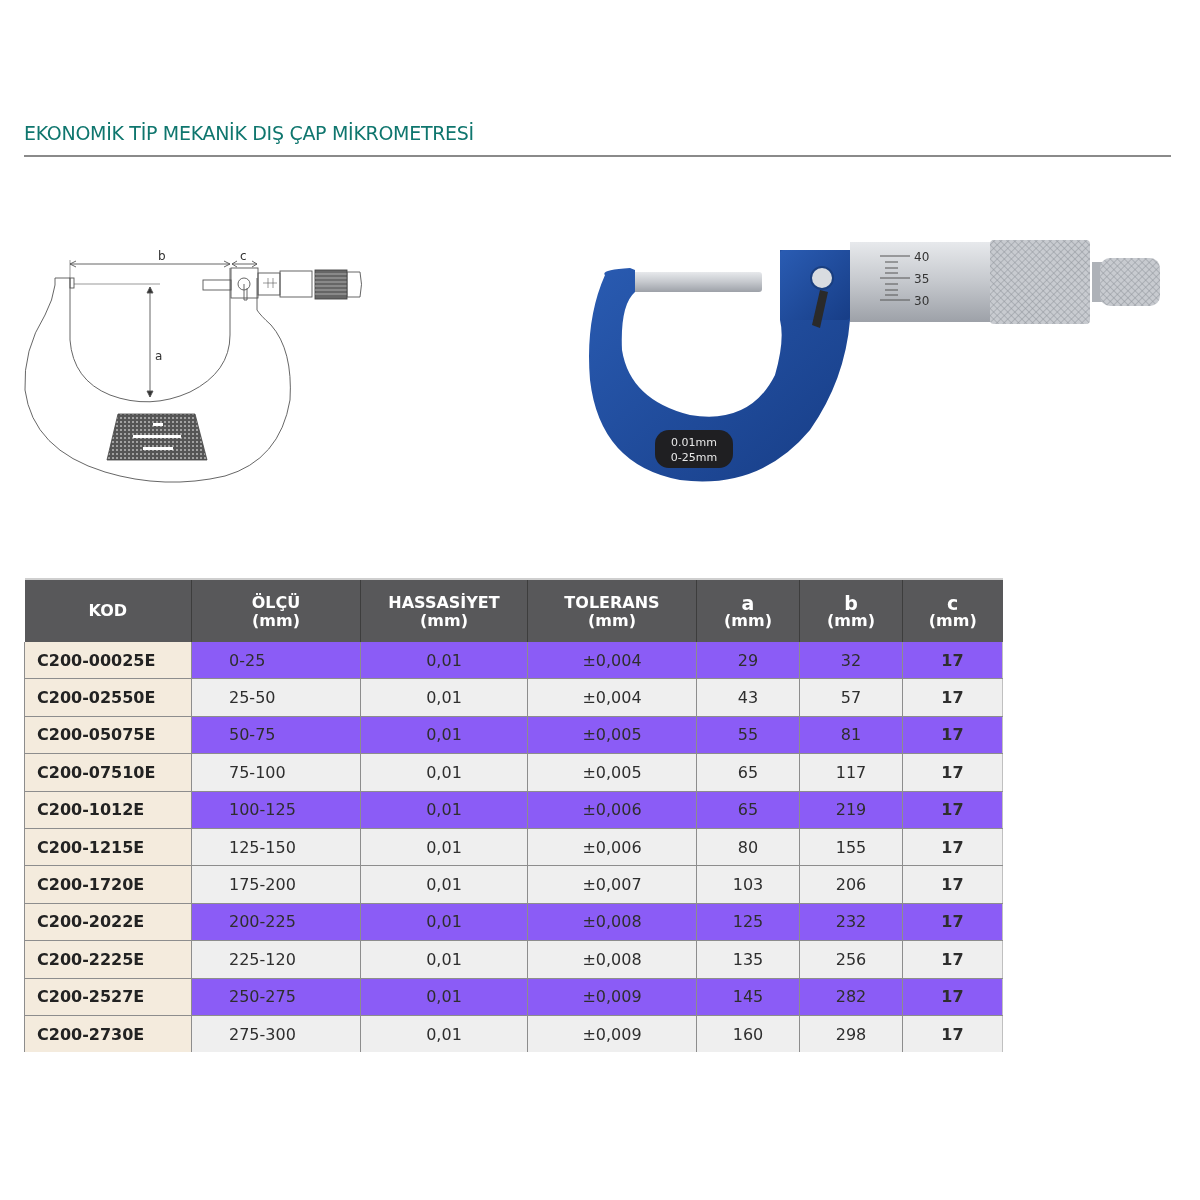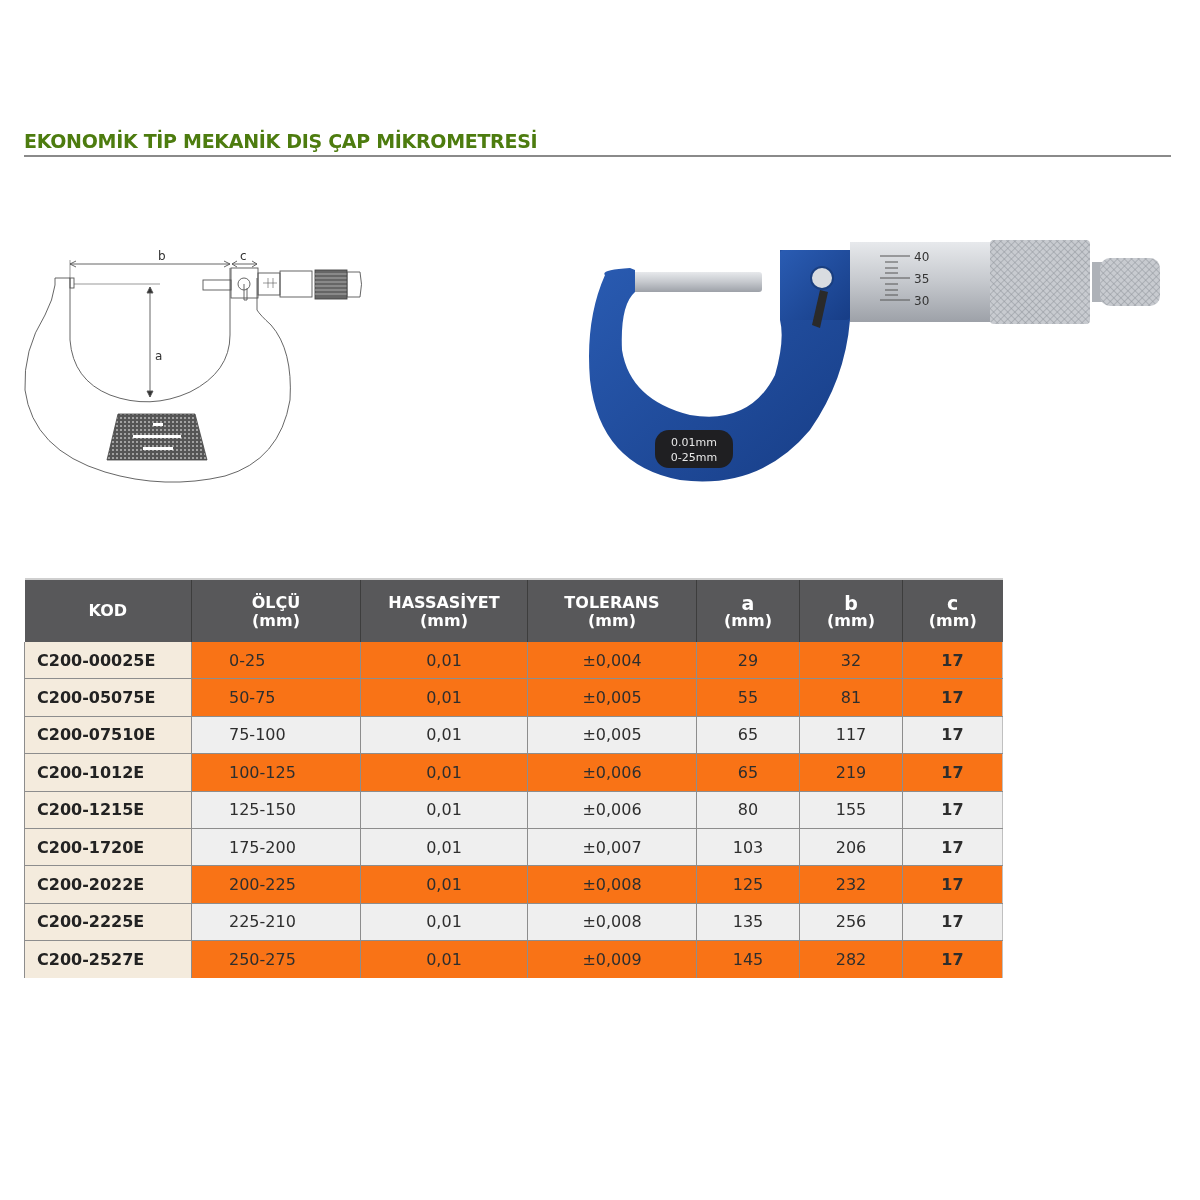--- a/index.html
+++ b/index.html
@@ -1,33 +1,33 @@
 <!DOCTYPE html>
 <html><head>
 <meta charset="utf-8">
 <style>
   html, body { margin: 0; padding: 0; background: #ffffff; }
   body { width: 1200px; height: 1200px; position: relative; overflow: hidden; font-family: "DejaVu Sans", "Liberation Sans", sans-serif; color: #2b2b2b; }
-  .title { position: absolute; left: 24px; top: 130px; font-size: 19px; font-weight: bold; letter-spacing: -0.3px; color: #4d7c0f; font-family: "DejaVu Sans", sans-serif; }
+  .title { position: absolute; left: 24px; top: 122px; font-size: 19px; font-weight: normal; letter-spacing: -0.3px; color: #0f766e; font-family: "DejaVu Sans", sans-serif; }
   .title-rule { position: absolute; left: 24px; top: 155px; width: 1147px; height: 2px; background: #8a8a8a; }
   .drawing { position: absolute; left: 15px; top: 240px; width: 370px; height: 250px; }
   .photo { position: absolute; left: 580px; top: 230px; width: 620px; height: 280px; }
   table.spec { position: absolute; left: 24px; top: 578px; border-collapse: collapse; table-layout: fixed; width: 978px; }
   table.spec th { background: #58585a; color: #ffffff; height: 62px; padding: 0; border-right: 1px solid #3d3d3d; text-align: center; vertical-align: middle; font-family: "DejaVu Sans", sans-serif; margin-top: 12px; }
   table.spec th:last-child { border-right: none; }
   table.spec thead tr { border-top: 2px solid #cfcfcf; }
   .h-main { display: block; font-size: 16px; font-weight: bold; line-height: 18px; }
   .h-main.big { font-size: 19px; }
   .h-unit { display: block; font-size: 16px; font-weight: bold; line-height: 14px; margin-top: 2px; }
   table.spec td { height: 36.4px; padding: 0; font-size: 16px; text-align: center; border-right: 1px solid #8d8d8d; border-bottom: 1px solid #8d8d8d; color: #2e2e2e; font-family: "DejaVu Sans", sans-serif; }
   table.spec td:last-child { border-right: 1px solid #c0c0c0; font-weight: bold; }
   table.spec td.kod { background: #f4ebdd; font-weight: bold; text-align: left; padding-left: 12px; color: #222; border-left: 1px solid #8d8d8d; }
   table.spec td.olcu { text-align: left; padding-left: 37px; }
   table.spec tr.even td:not(.kod) { background: #efefef; }
-  table.spec tr.odd td:not(.kod) { background: #f97316; }
+  table.spec tr.odd td:not(.kod) { background: #8b5cf6; }
   table.spec tr:last-child td { border-bottom: none; }
 </style>
 </head>
 <body>
 
 <div class="title">EKONOMİK TİP MEKANİK DIŞ ÇAP MİKROMETRESİ</div>
 <div class="title-rule"></div>
 
 <svg class="drawing" viewBox="0 0 370 250" xmlns="http://www.w3.org/2000/svg">
   <g fill="none" stroke="#555" stroke-width="0.9">
@@ -167,20 +167,29 @@
   <tbody id="tbody">
       <tr class="odd">
         <td class="kod">C200-00025E</td>
         <td class="olcu">0-25</td>
         <td>0,01</td>
         <td>±0,004</td>
         <td>29</td>
         <td>32</td>
         <td>17</td>
       </tr>
+      <tr class="even">
+        <td class="kod">C200-02550E</td>
+        <td class="olcu">25-50</td>
+        <td>0,01</td>
+        <td>±0,004</td>
+        <td>43</td>
+        <td>57</td>
+        <td>17</td>
+      </tr>
       <tr class="odd">
         <td class="kod">C200-05075E</td>
         <td class="olcu">50-75</td>
         <td>0,01</td>
         <td>±0,005</td>
         <td>55</td>
         <td>81</td>
         <td>17</td>
       </tr>
       <tr class="even">
@@ -223,30 +232,39 @@
         <td class="kod">C200-2022E</td>
         <td class="olcu">200-225</td>
         <td>0,01</td>
         <td>±0,008</td>
         <td>125</td>
         <td>232</td>
         <td>17</td>
       </tr>
       <tr class="even">
         <td class="kod">C200-2225E</td>
-        <td class="olcu">225-210</td>
+        <td class="olcu">225-120</td>
         <td>0,01</td>
         <td>±0,008</td>
         <td>135</td>
         <td>256</td>
         <td>17</td>
       </tr>
       <tr class="odd">
         <td class="kod">C200-2527E</td>
         <td class="olcu">250-275</td>
         <td>0,01</td>
         <td>±0,009</td>
         <td>145</td>
         <td>282</td>
         <td>17</td>
       </tr>
+      <tr class="even">
+        <td class="kod">C200-2730E</td>
+        <td class="olcu">275-300</td>
+        <td>0,01</td>
+        <td>±0,009</td>
+        <td>160</td>
+        <td>298</td>
+        <td>17</td>
+      </tr>
     </tbody>
 </table>
 
 </body></html>

